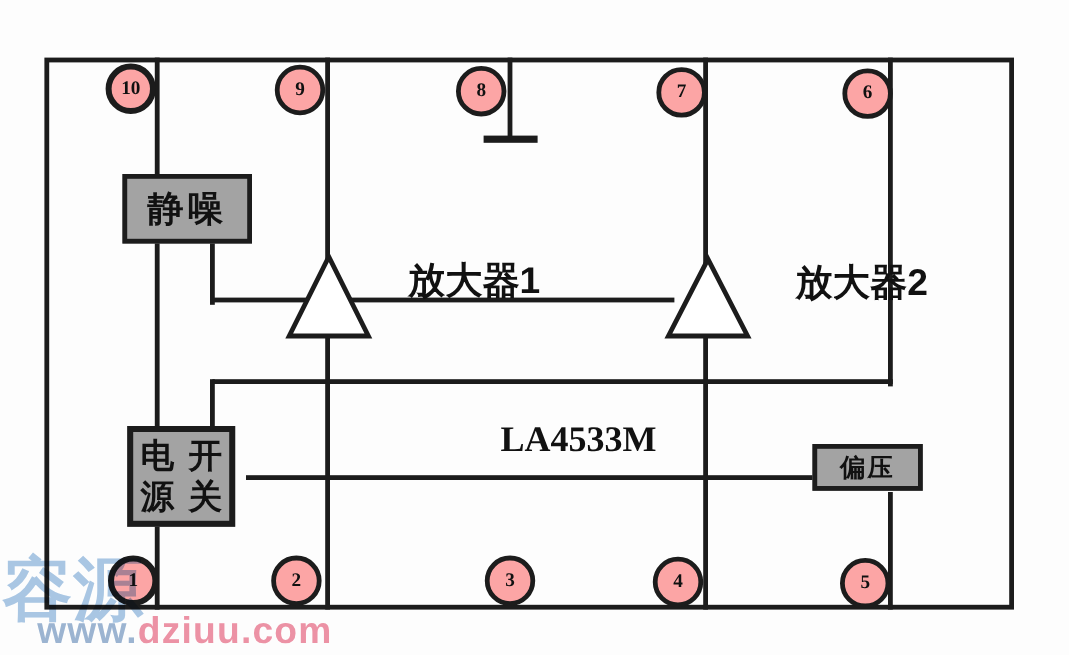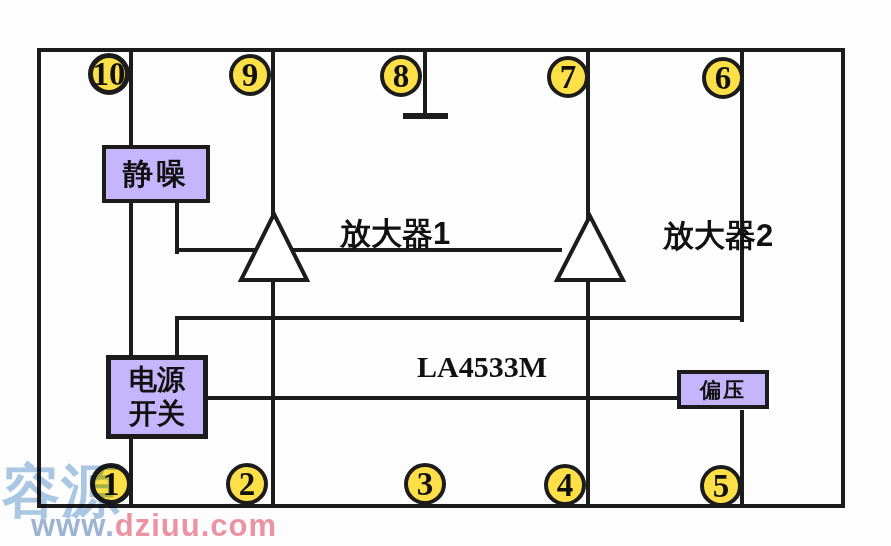--- a/index.html
+++ b/index.html
@@ -19,37 +19,37 @@
   
   .ic-box{
     position:absolute;left:37px;top:48px;width:808px;height:460px;
     border:4px solid var(--line);box-sizing:border-box;background:transparent;
     z-index:2;
   }
   
   .wire{position:absolute;background:var(--line);z-index:2;}
   
   .blk{
-    position:absolute;background:#c4b5fd;border:4px solid var(--line);
+    position:absolute;background:#a3a3a3;border:4px solid var(--line);
     box-sizing:border-box;z-index:3;
     display:flex;align-items:center;justify-content:center;
     color:#111;font-weight:bold;
   }
   .blk-mute{left:102px;top:145px;width:108px;height:58px;font-size:30px;letter-spacing:3px;}
-  .blk-power{left:106px;top:355px;width:102px;height:84px;border-width:5px;
-    font-size:28px;line-height:34px;text-align:center;flex-direction:column;}
+  .blk-power{left:106px;top:355px;width:90px;height:84px;border-width:5px;
+    font-size:28px;line-height:34px;text-align:center;flex-direction:row;}
   .blk-bias{left:677px;top:370px;width:92px;height:39px;font-size:21px;letter-spacing:2px;}
   
   .tri-layer{position:absolute;left:0;top:0;width:891px;height:546px;z-index:4;}
   
   .pin{
     position:absolute;width:42px;height:42px;box-sizing:border-box;
-    border:4px solid var(--line);border-radius:50%;background:#fde047;
+    border:4px solid var(--line);border-radius:50%;background:#fca5a5;
     display:flex;align-items:center;justify-content:center;
-    font-family:"Liberation Serif", serif;font-weight:bold;font-size:33px;color:#111;
+    font-family:"Liberation Serif", serif;font-weight:bold;font-size:16px;color:#111;
     z-index:4;
     text-align:right;
   }
   .pin.bold{border-width:5px;}
   
   .lbl{
     position:absolute;color:#111;font-weight:bold;white-space:nowrap;z-index:5;margin-left:48px;
   }
   .lbl-amp{font-size:31px;font-family:"Liberation Sans", sans-serif;}
   .lbl-chip{font-size:30px;font-family:"Liberation Serif", serif;letter-spacing:0px;}

